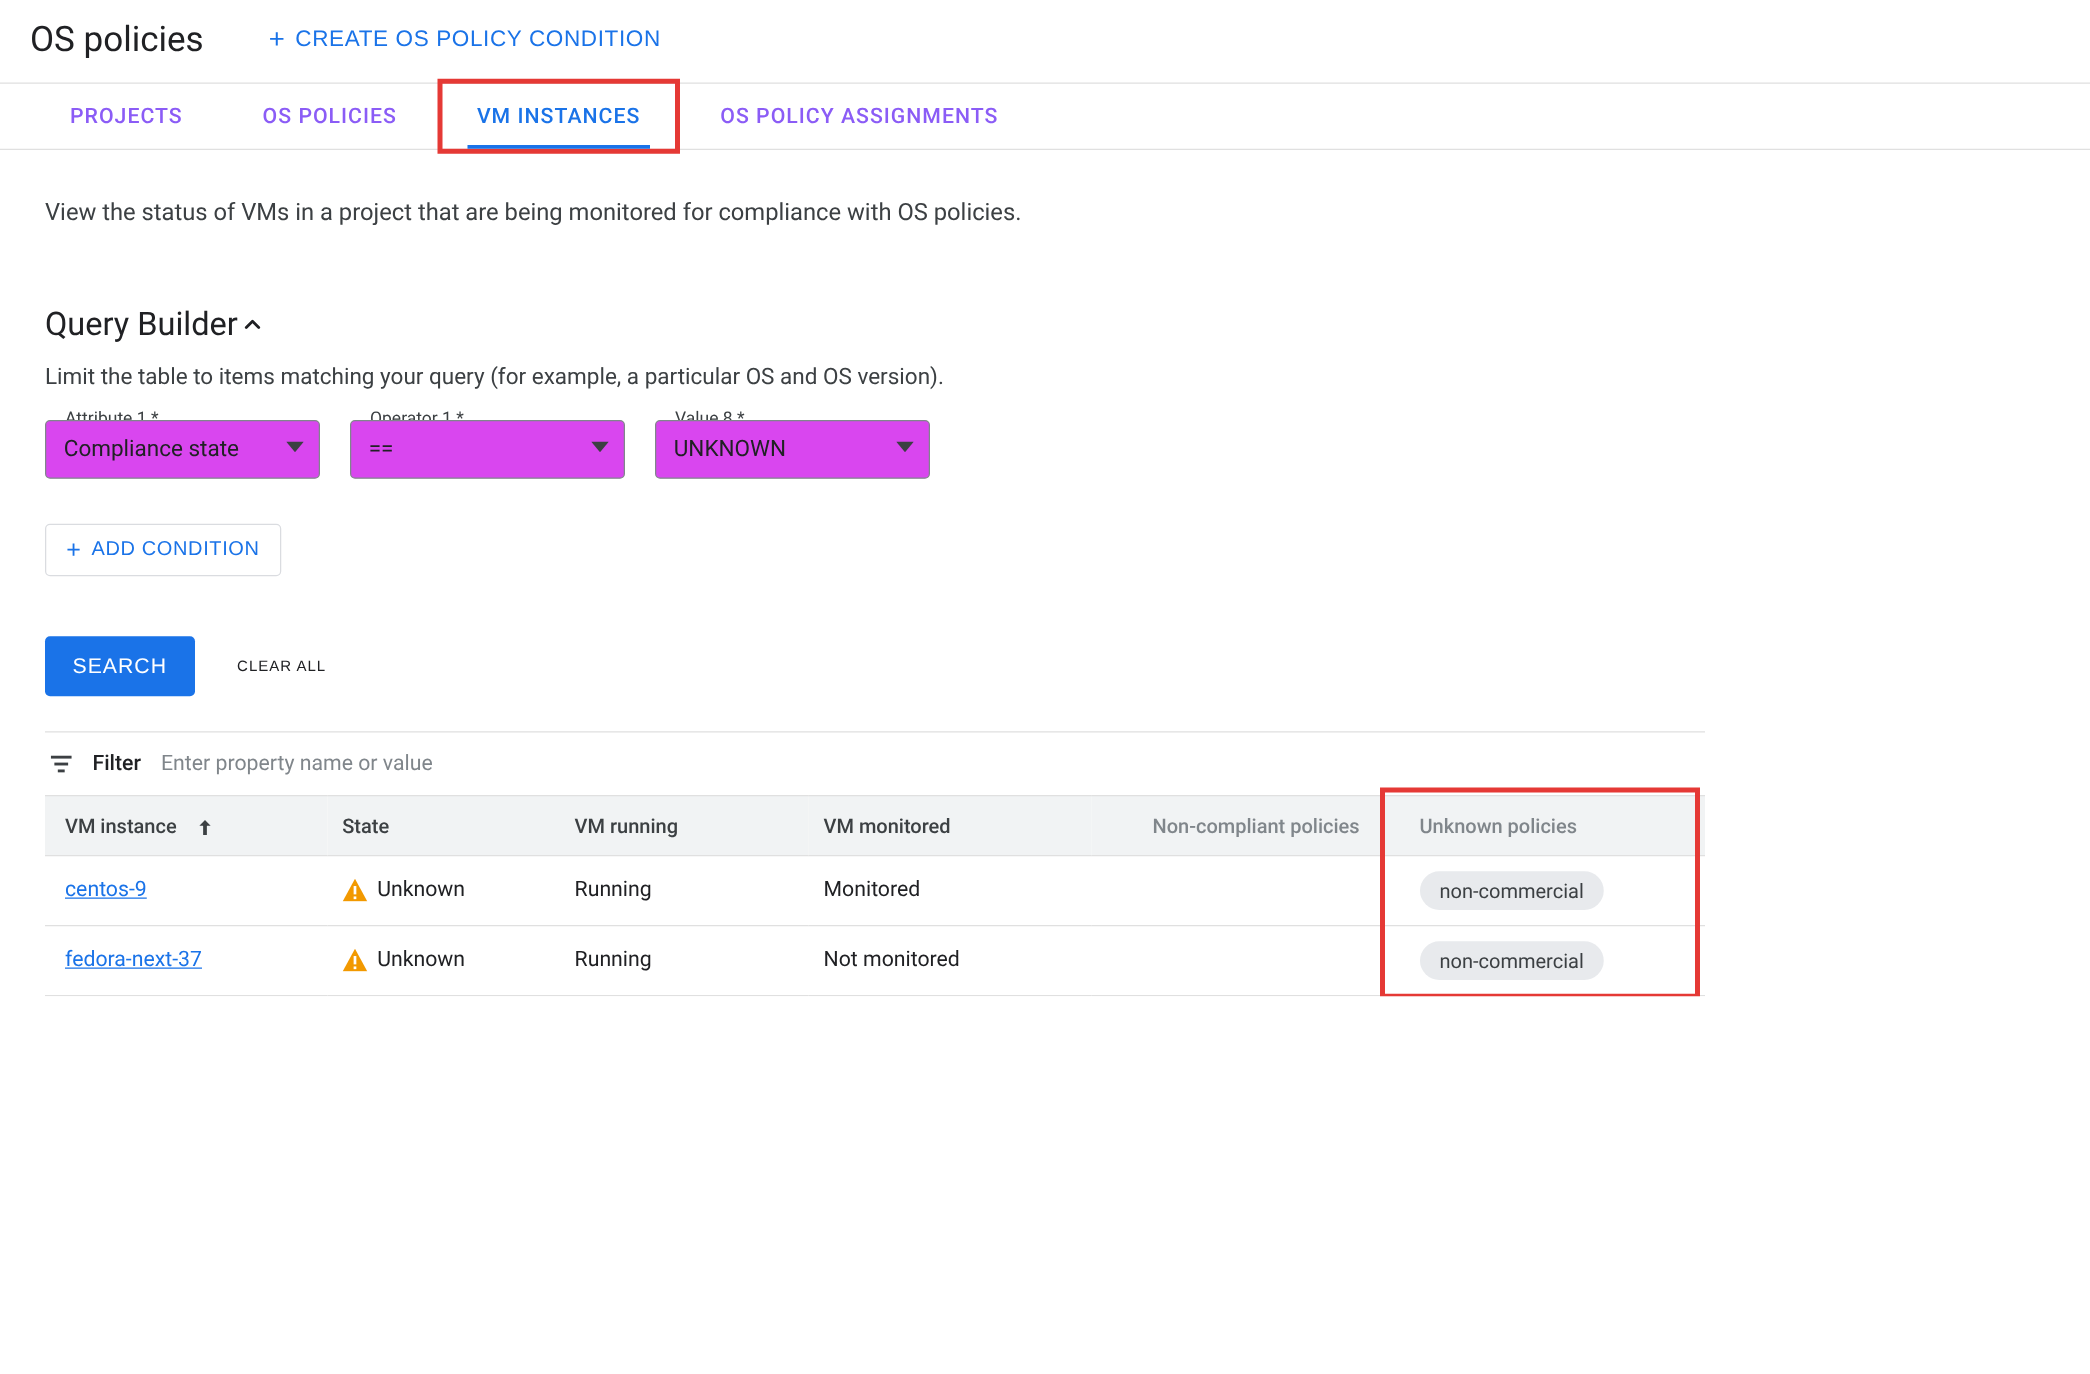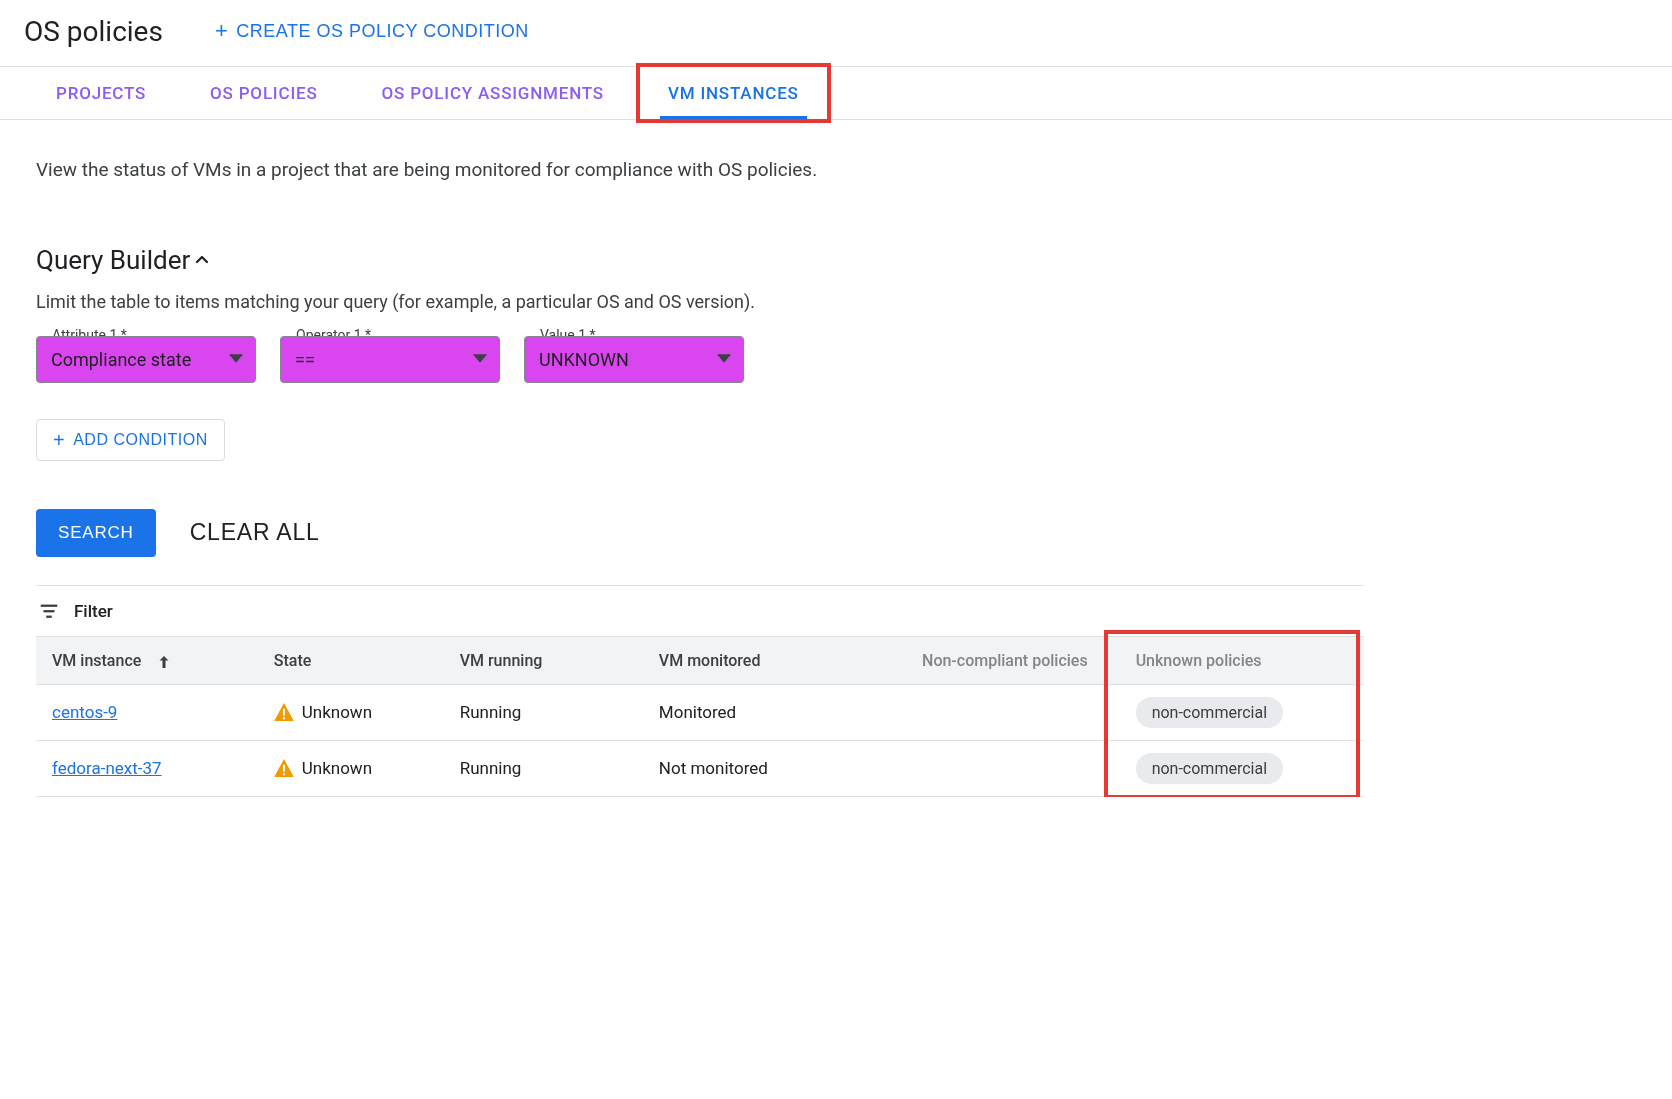--- a/index.html
+++ b/index.html
@@ -179,21 +179,21 @@
     border-radius: 4px;
     padding: 14px 22px;
     font-size: 17px;
     font-weight: 500;
     letter-spacing: .8px;
     cursor: pointer;
   }
   .clear-btn {
     background: none;
     border: none;
-    font-size: 23px;
+    font-size: 12px;
     font-weight: 500;
     letter-spacing: .8px;
     cursor: pointer;
     color: #202124;
   }
   .divider { border-top: 1px solid #e0e0e0; }
   .filter-bar {
     display: flex;
     align-items: center;
     gap: 14px;
@@ -284,25 +284,25 @@
   <div class="page-title">OS policies</div>
   <button class="create-btn">
     <span class="plus-icon">+</span>
     <span>CREATE OS POLICY CONDITION</span>
   </button>
 </div>
 
 <div class="tabs">
   <button class="tab"><span>PROJECTS</span></button>
   <button class="tab"><span>OS POLICIES</span></button>
-  <button class="tab"><span>OS POLICY ASSIGNMENTS</span></button>
   <button class="tab active" style="position:relative">
     <span>VM INSTANCES</span>
     <span class="highlight-box-tab"></span>
   </button>
+  <button class="tab"><span>OS POLICY ASSIGNMENTS</span></button>
 </div>
 
 <div class="content">
   <div class="description">View the status of VMs in a project that are being monitored for compliance with OS policies.</div>
 
   <div class="section-header">
     <div class="section-title">Query Builder</div>
     <span class="chevron-up">
       <svg viewBox="0 0 24 24" width="24" height="24">
           <path d="M7 14l5-5 5 5" stroke="#202124" stroke-width="2.2" fill="none" stroke-linecap="round" stroke-linejoin="round"></path>
@@ -325,21 +325,21 @@
     <div class="field field-op">
       <span class="field-label">Operator 1 *</span>
       <div class="field-select">
         <span>==</span>
         <span class="caret"><svg viewBox="0 0 10 6">
               <path d="M0 0l5 6 5-6z"></path>
             </svg></span>
       </div>
     </div>
     <div class="field field-val">
-      <span class="field-label">Value 1 *</span>
+      <span class="field-label">Value 8 *</span>
       <div class="field-select">
         <span>UNKNOWN</span>
         <span class="caret"><svg viewBox="0 0 10 6">
               <path d="M0 0l5 6 5-6z"></path>
             </svg></span>
       </div>
     </div>
   </div>
 
   <button class="add-condition-btn">
@@ -356,20 +356,21 @@
 
   <div class="filter-bar">
     <span class="filter-icon">
       <svg viewBox="0 0 24 24" width="22" height="22" fill="#3c4043">
           <rect x="3" y="5" width="18" height="2.5"></rect>
           <rect x="6" y="11" width="12" height="2.5"></rect>
           <rect x="9" y="17" width="6" height="2.5"></rect>
         </svg>
     </span>
     <span class="filter-label">Filter</span>
+    <input class="filter-input" placeholder="Enter property name or value" style="">
   </div>
 
   <div class="table-wrap">
     <table>
       <thead>
         <tr>
           <th>
             <span>VM instance</span>
             <span class="sort-arrow">
               <svg viewBox="0 0 24 24" width="18" height="18" fill="#3c4043">

